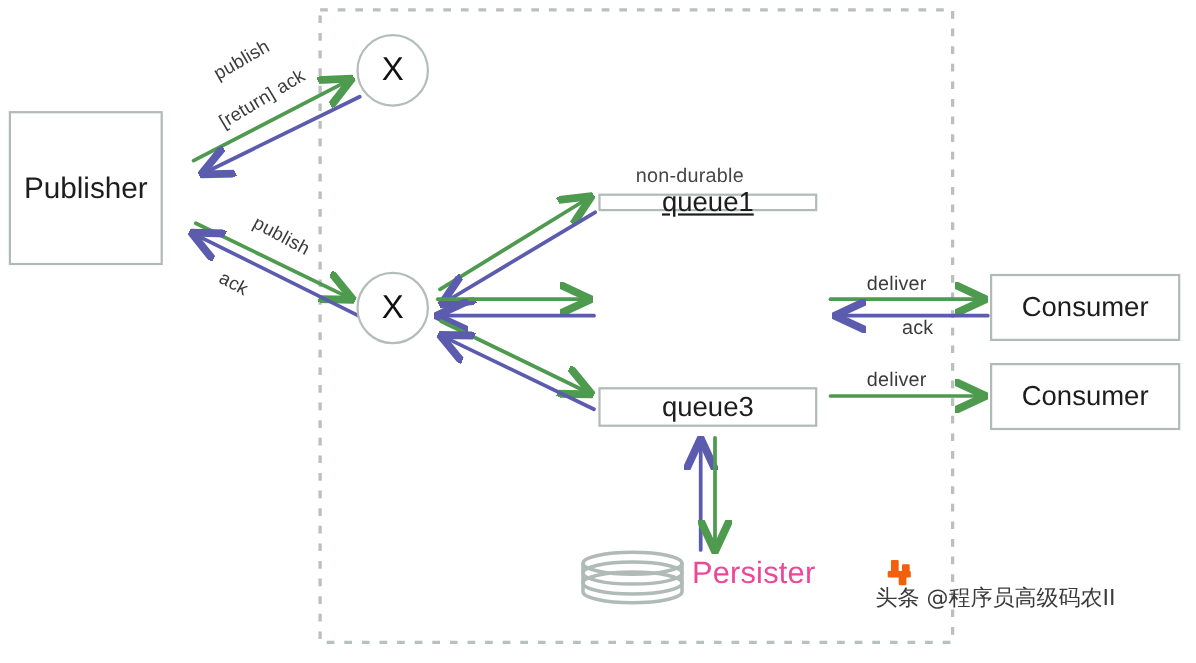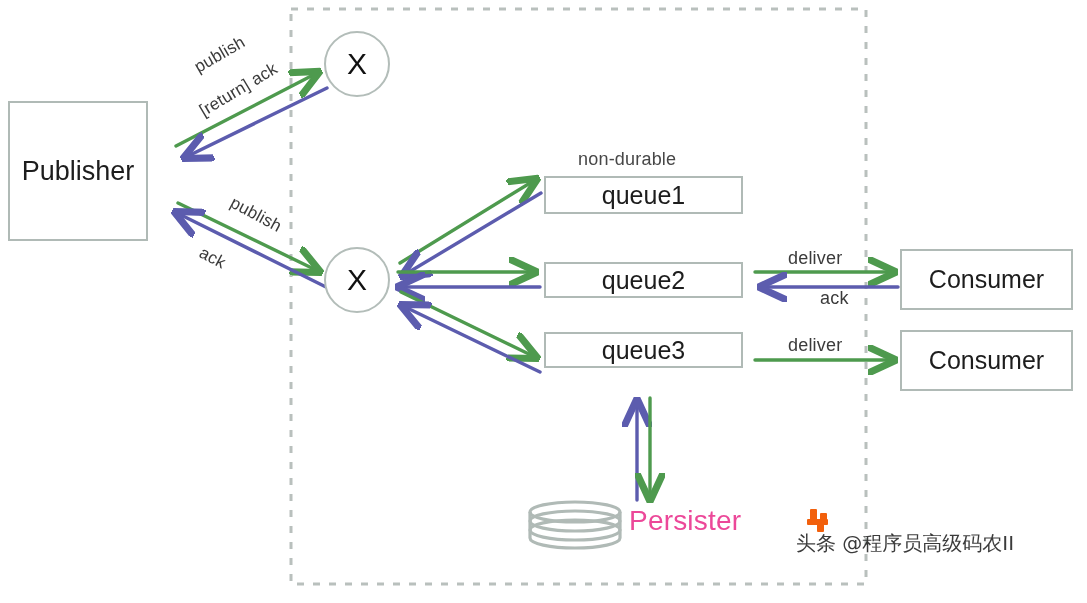--- a/index.html
+++ b/index.html
@@ -16,23 +16,23 @@
   .node-box{
     position:absolute;
     background:#ffffff;
     border:2px solid #b0bab6;
     box-sizing:border-box;
     display:flex;align-items:center;justify-content:center;
     color:#1d1d1d;
   }
   .publisher-box{left:8px;top:101px;width:140px;height:140px;font-size:27px;}
   .queue-box{font-size:25px;}
-  .q1{left:544px;top:176px;width:199px;height:38px;}
+  .q1{left:544px;top:176px;width:199px;height:16px;text-decoration:underline;}
   .q2{left:544px;top:262px;width:199px;height:36px;}
-  .q3{left:544px;top:332px;width:199px;height:36px;}
+  .q3{left:544px;top:352px;width:199px;height:36px;}
   .consumer-box{left:900px;width:173px;height:61px;font-size:25px;}
   .c1{top:249px;}
   .c2{top:330px;}
 
   .edge-label{
     position:absolute;
     color:#3b3b3b;
     font-size:17px;
     white-space:nowrap;
     letter-spacing:.2px;
@@ -135,23 +135,20 @@
   <div class="x-circle x1">
     <span>X</span>
   </div>
   <div class="x-circle x2">
     <span>X</span>
   </div>
 
   <div class="node-box queue-box q1">
     <span>queue1</span>
   </div>
-  <div class="node-box queue-box q2">
-    <span>queue2</span>
-  </div>
   <div class="node-box queue-box q3">
     <span>queue3</span>
   </div>
 
   <div class="node-box consumer-box c1">
     <span>Consumer</span>
   </div>
   <div class="node-box consumer-box c2">
     <span>Consumer</span>
   </div>

